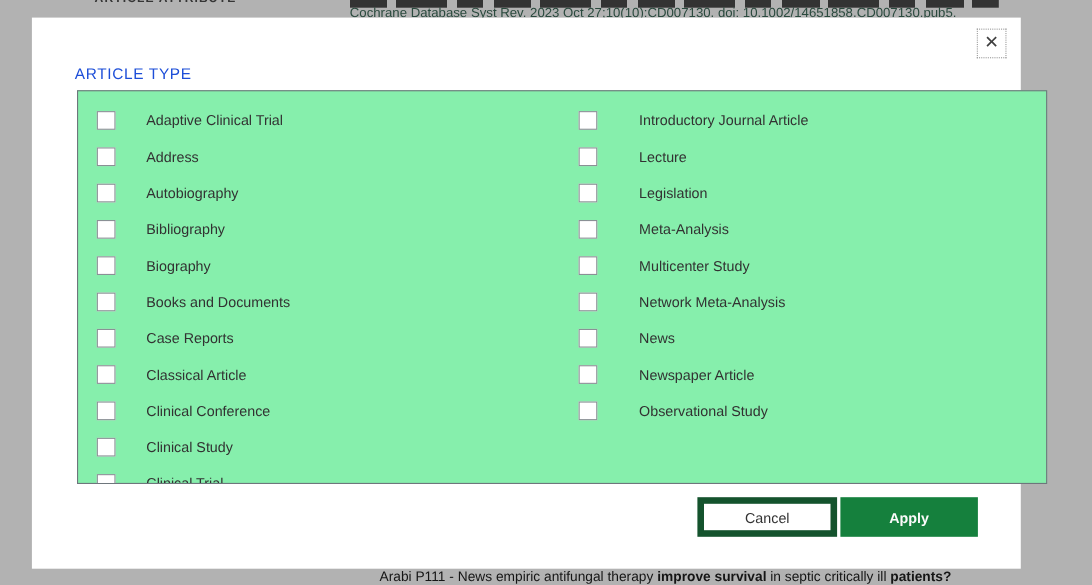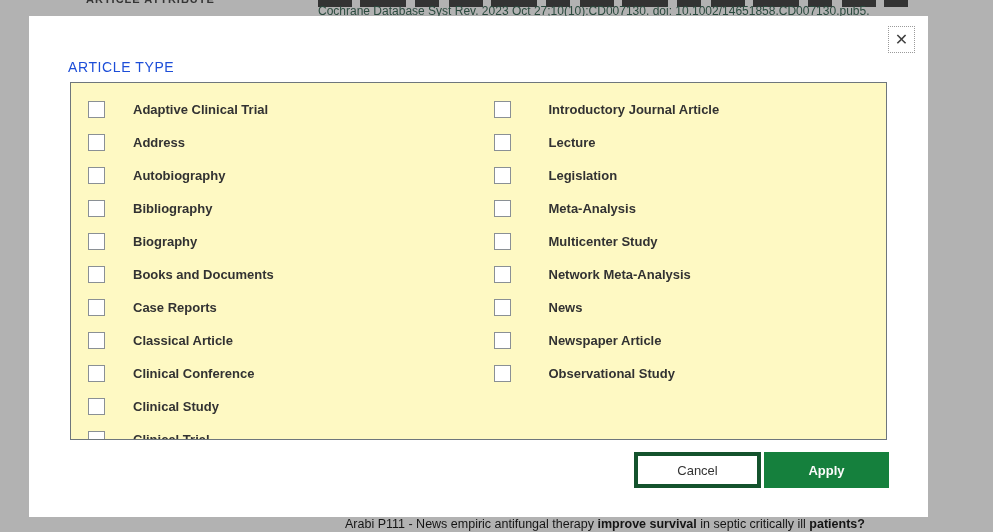--- a/index.html
+++ b/index.html
@@ -18,31 +18,31 @@
   .bg-question b { font-weight:bold; }
   .overlay { position:absolute; inset:0; background:rgba(0,0,0,0.30); }
 
   
   .modal { position:absolute; left:29px; top:16px; width:899px; height:501px; background:#ffffff; }
   .close-btn { position:absolute; right:13px; top:10px; width:27px; height:27px; border:1px dotted #9a9a9a;
       background:transparent; display:flex; align-items:center; justify-content:center; cursor:pointer;
       font-size:16px; color:#3f3f3f; line-height:1; }
   .modal-title { position:absolute; left:39px; top:43px; font-size:14px; letter-spacing:0.6px; color:#1d4ed8; font-weight:400; }
 
-  .listbox { position:absolute; left:41px; top:66px; width:817px; height:358px; border:1px solid #6e767c; overflow:hidden; background:#fef9c3;font-weight:bold; }
+  .listbox { position:absolute; left:41px; top:66px; width:882px; height:358px; border:1px solid #6e767c; overflow:hidden; background:#86efac; }
   .cols { display:flex; padding-top:10px; }
   .col { width:50%; }
   .opt-row { display:flex; align-items:center; height:33px; padding-left:17px; }
   .col-right .opt-row { padding-left:15px;gap:10px; }
   .cbx { width:17px; height:17px; border:1px solid #8a9095; background:#fff; flex:0 0 auto; cursor:pointer; }
   .opt-label { margin-left:28px; font-size:13px; color:#323232; cursor:pointer; white-space:nowrap; }
 
   .footer { position:absolute; left:0; right:0; bottom:28px; height:37px; }
   .btn { position:absolute; height:36px; font-size:13px; display:flex; align-items:center; justify-content:center; cursor:pointer; }
-  .btn-cancel { left:605px; width:127px; background:#ffffff; border:4px solid #14532d; color:#333333; }
+  .btn-cancel { left:605px; width:127px; background:#ffffff; border:6px solid #14532d; color:#333333; }
   .btn-apply { left:735px; width:125px; background:#15803d; border:none; color:#fbfbfb; font-weight:bold; cursor:default; }
 </style>
 </head>
 <body>
 
 <div class="stage">
 
   <div class="bg-layer">
     <div class="bg-attr-label">ARTICLE ATTRIBUTE</div>
     <div class="bg-title-strip"></div>

